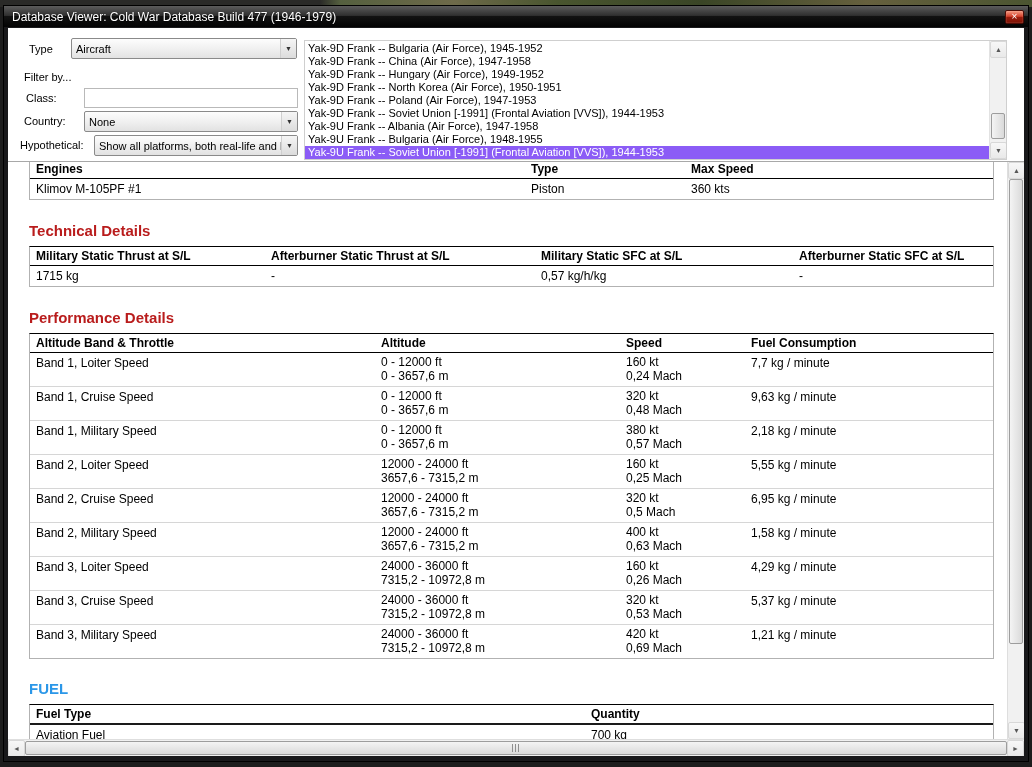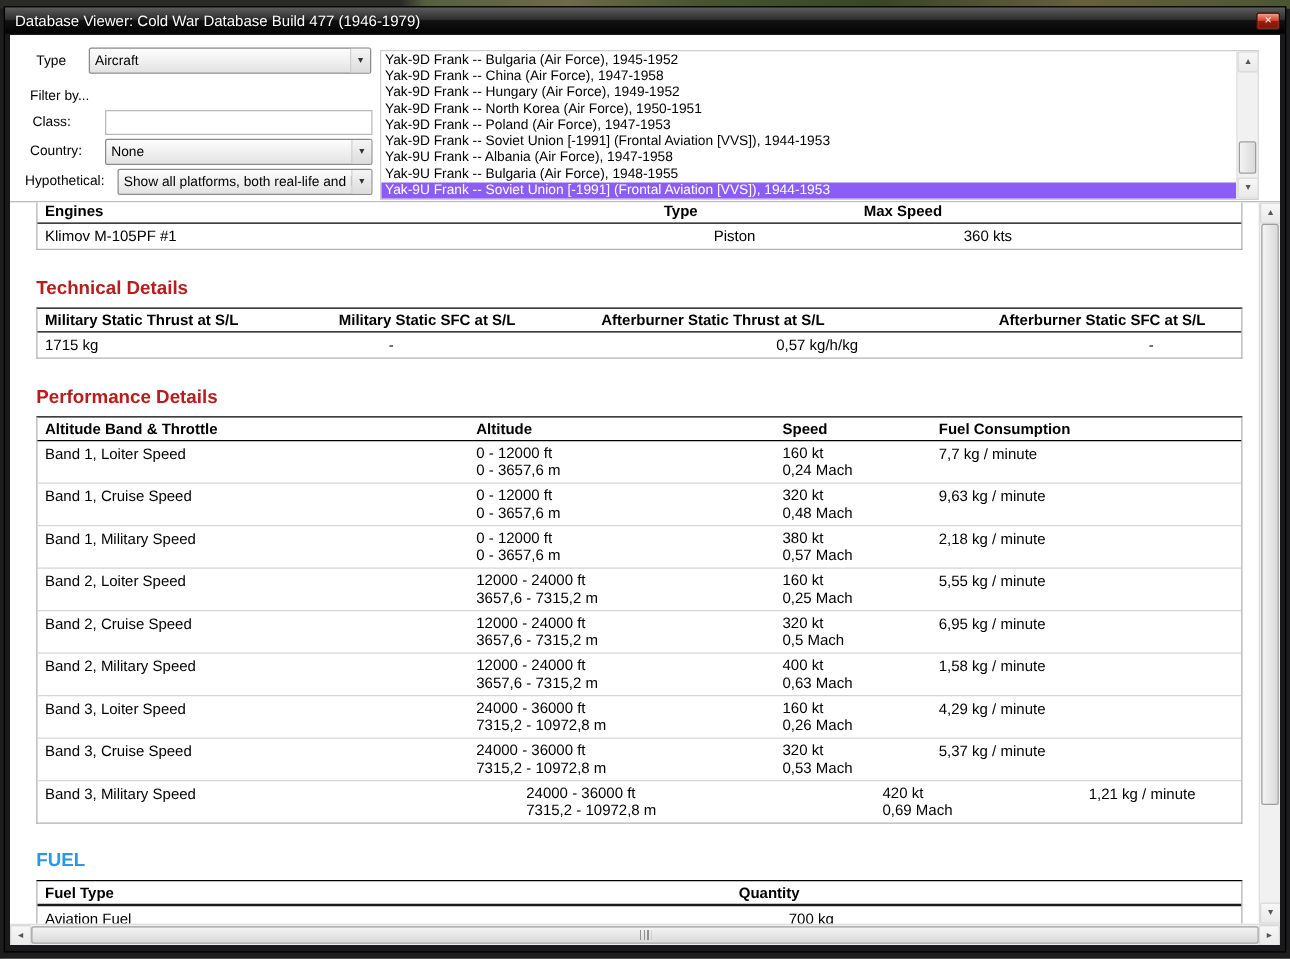--- a/index.html
+++ b/index.html
@@ -60,21 +60,21 @@
   
   .content-pane { position:absolute; top:134px; left:0; right:0; bottom:0; background:#fff; overflow:hidden; }
   .content-inner { position:absolute; top:0; left:0; right:17px; bottom:17px; overflow:hidden; padding-left:21px; }
   .v-scroll { position:absolute; top:0; right:0; bottom:17px; width:17px; border-left:1px solid #dedede; }
   .h-scroll { position:absolute; left:0; right:0; bottom:0; height:17px; border-top:1px solid #dedede; }
 
   
   .tbl { width:965px; border:1px solid #b2b2b2; border-top:1px solid #000; background:#fff; font-size:12px; }
   .tbl .hdr { display:flex; border-bottom:1px solid #000; font-weight:bold; }
   .tbl .row { display:flex; border-bottom:1px solid #d6d6d6; }
-  .tbl .row:last-child { border-bottom:none;gap:40px; }
+  .tbl .row:last-child { border-bottom:none; }
   .cell { padding:3px 6px; white-space:nowrap; overflow:hidden; }
   .hdr .cell { padding:2px 6px; }
   .two-line { line-height:14px; padding-top:2px; padding-bottom:3px; }
 
   .tbl-engines { margin-top:-3px; }
   .tbl-engines .c0 { width:495px; } .tbl-engines .c1 { width:160px; } .tbl-engines .c2 { flex:1; }
   .tbl-tech .c0 { width:235px; } .tbl-tech .c1 { width:270px; } .tbl-tech .c2 { width:210px; } .tbl-tech .c3 { flex:1;margin-left:48px; }
   .tbl-perf .c0 { width:345px; } .tbl-perf .c1 { width:245px; } .tbl-perf .c2 { width:125px; } .tbl-perf .c3 { flex:1; }
   .tbl-fuel .c0 { width:555px; } .tbl-fuel .c1 { flex:1; }
   .tbl-fuel .hdr { border-bottom:2px solid #1a1a1a; }
@@ -156,22 +156,22 @@
             <div class="cell c0">Klimov M-105PF #1</div>
             <div class="cell c1">Piston</div>
             <div class="cell c2">360 kts</div>
           </div>
         </div>
 
         <div class="section-h">Technical Details</div>
         <div class="tbl tbl-tech">
           <div class="hdr">
             <div class="cell c0">Military Static Thrust at S/L</div>
+            <div class="cell c1">Afterburner Static Thrust at S/L</div>
             <div class="cell c2">Military Static SFC at S/L</div>
-            <div class="cell c1">Afterburner Static Thrust at S/L</div>
             <div class="cell c3">Afterburner Static SFC at S/L</div>
           </div>
           <div class="row">
             <div class="cell c0">1715 kg</div>
             <div class="cell c1">-</div>
             <div class="cell c2">0,57 kg/h/kg</div>
             <div class="cell c3">-</div>
           </div>
         </div>
 

